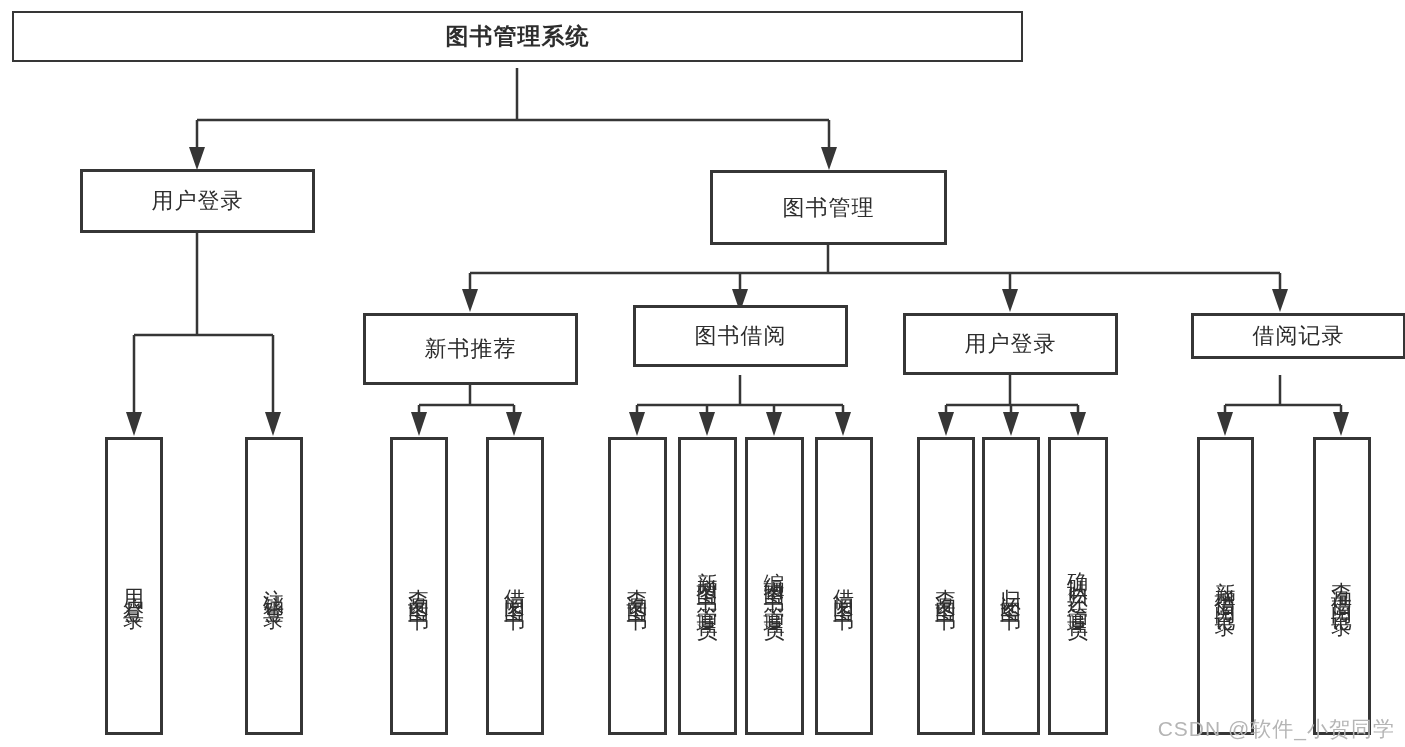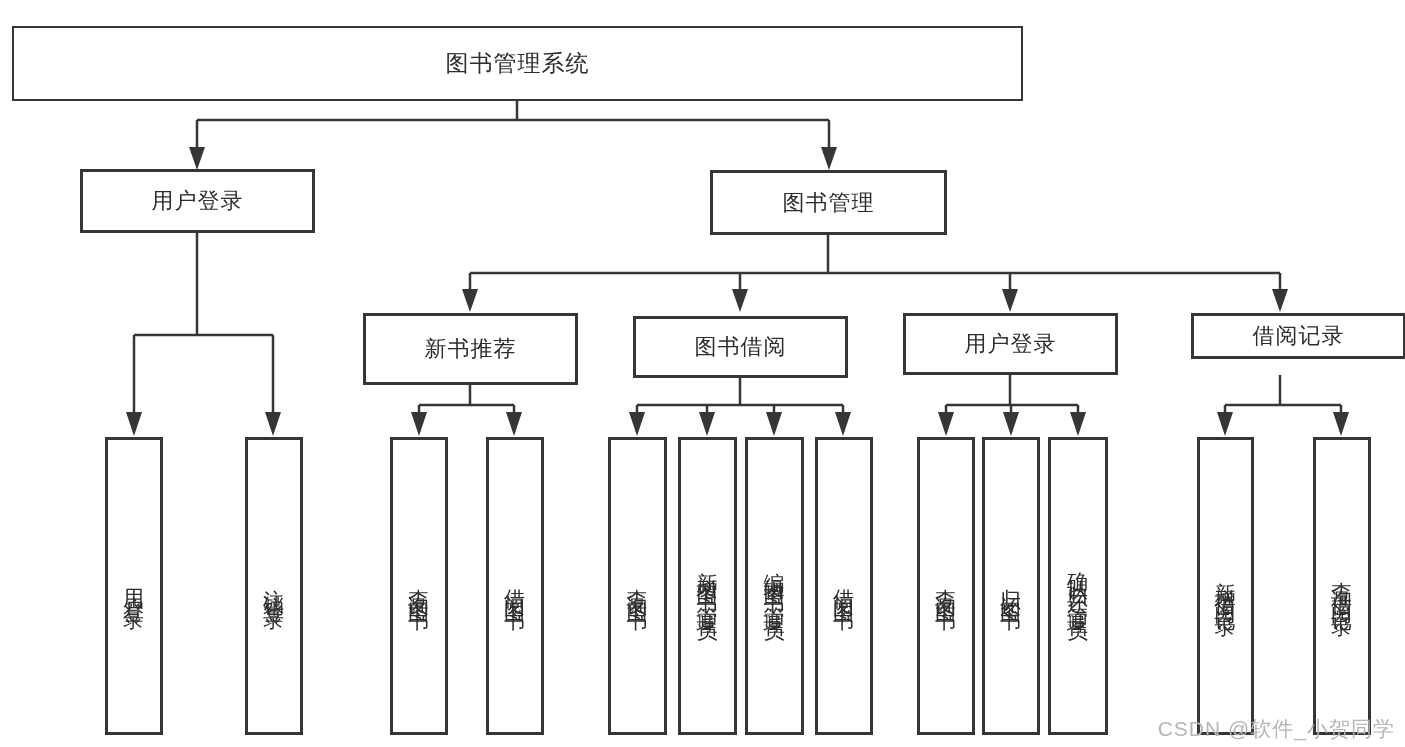--- a/index.html
+++ b/index.html
@@ -82,35 +82,35 @@
       <polygon points="766,412 782,412 774,436"></polygon>
       <polygon points="835,412 851,412 843,436"></polygon>
       <polygon points="938,412 954,412 946,436"></polygon>
       <polygon points="1003,412 1019,412 1011,436"></polygon>
       <polygon points="1070,412 1086,412 1078,436"></polygon>
       <polygon points="1217,412 1233,412 1225,436"></polygon>
       <polygon points="1333,412 1349,412 1341,436"></polygon>
     </g>
   </svg>
 
-  <div class="box root" style="left:12px; top:26px; width:1011px; height:75px;">
+  <div class="box root" style="left:12px; top:11px; width:1011px; height:51px;font-weight:bold;">
     <span class="h-label">图书管理系统</span>
   </div>
 
   <div class="box" style="left:80px; top:169px; width:235px; height:64px;">
     <span class="h-label">用户登录</span>
   </div>
-  <div class="box" style="left:710px; top:170px; width:237px; height:65px;">
+  <div class="box" style="left:710px; top:170px; width:237px; height:75px;">
     <span class="h-label">图书管理</span>
   </div>
 
   <div class="box" style="left:363px; top:313px; width:215px; height:72px;">
     <span class="h-label">新书推荐</span>
   </div>
-  <div class="box" style="left:633px; top:316px; width:215px; height:62px;">
+  <div class="box" style="left:633px; top:305px; width:215px; height:62px;">
     <span class="h-label">图书借阅</span>
   </div>
   <div class="box" style="left:903px; top:313px; width:215px; height:62px;">
     <span class="h-label">用户登录</span>
   </div>
   <div class="box" style="left:1191px; top:313px; width:215px; height:46px;">
     <span class="h-label">借阅记录</span>
   </div>
 
   <div class="box" style="left:105px; top:437px; width:58px; height:298px;">

